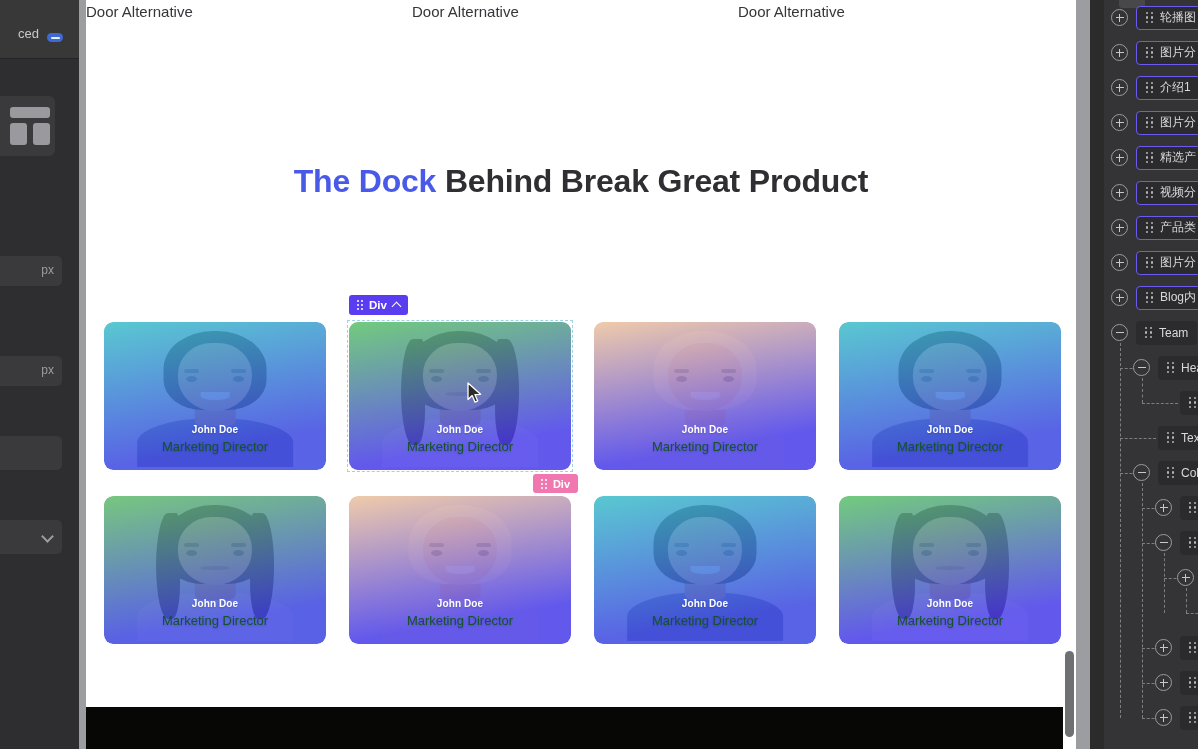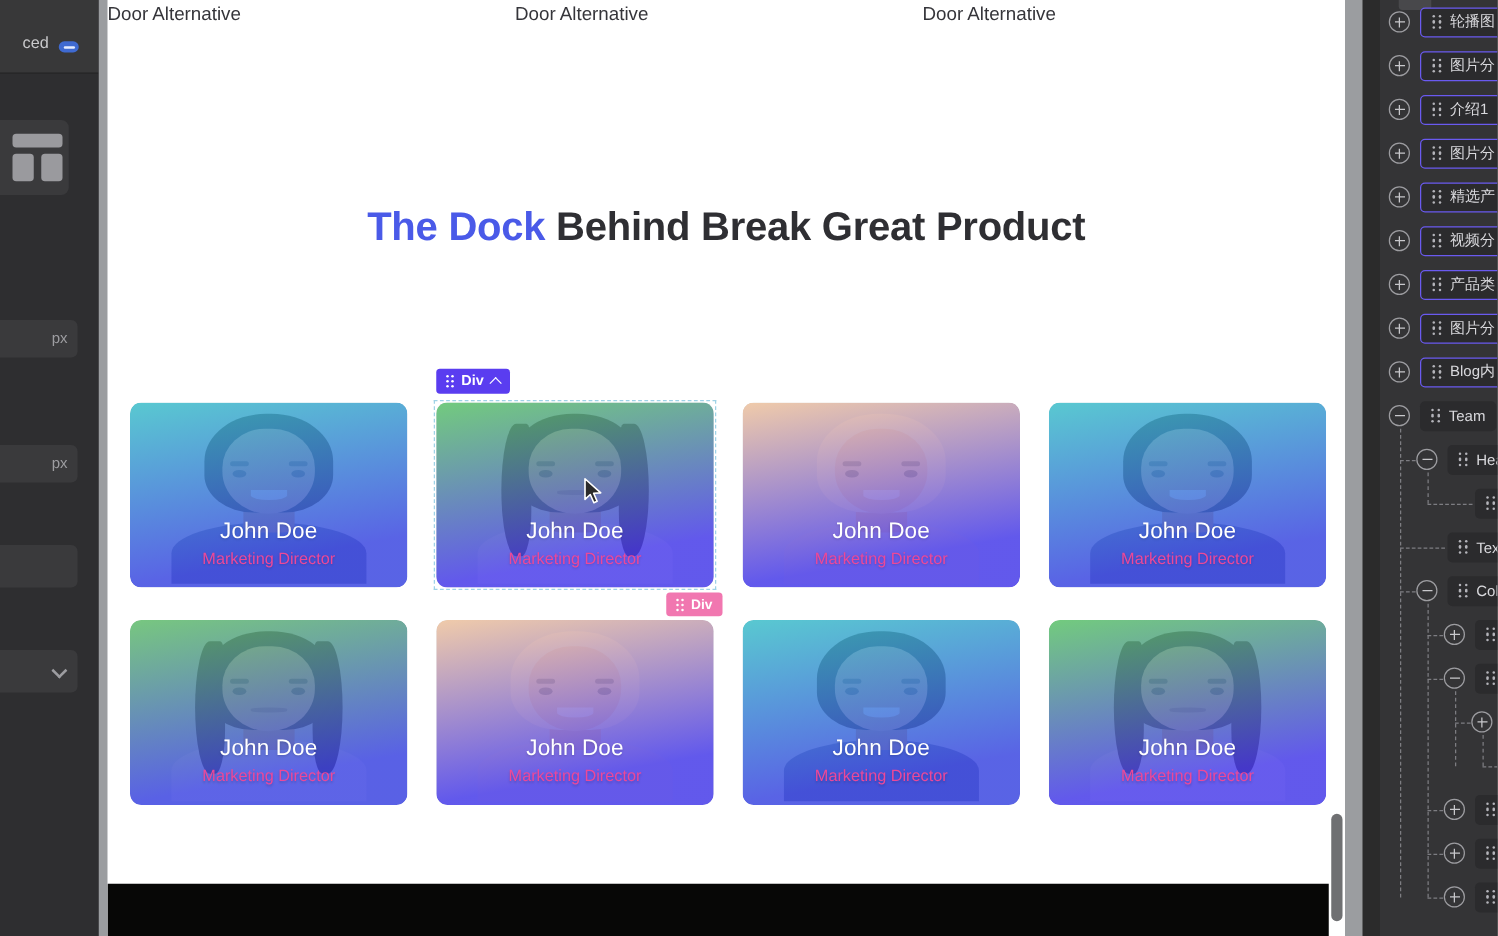--- a/index.html
+++ b/index.html
@@ -100,22 +100,22 @@
   }
   .card-photo {
     position: absolute; left: 0; top: 0; width: 100%; height: 100%;
     background-repeat: no-repeat; background-position: center top; background-size: cover;
   }
   .card-tint { position: absolute; inset: 0; mix-blend-mode: normal; opacity: 0.82; }
   .card-label {
     position: absolute; left: 0; right: 0; bottom: 16px; text-align: center;
     color: #ffffff; text-shadow: 0 1px 2px rgba(0,0,0,.18);
   }
-  .card-name { font-size: 18px; font-weight: normal; letter-spacing: .1px; }
-  .card-role { font-size: 13px; margin-top: 4px; color: #ec4899; }
+  .card-name { font-size: 10px; font-weight: bold; letter-spacing: .1px; }
+  .card-role { font-size: 13px; margin-top: 4px; color: #14532d; }
 
   
   .face {
     position: absolute; left: 50%; top: 6%; transform: translateX(-50%);
     width: 54%; height: 92%;
   }
   .face .hair {
     position: absolute; left: 50%; top: 0; transform: translateX(-50%);
     width: 86%; height: 58%; border-radius: 48% 48% 38% 38%;
   }

